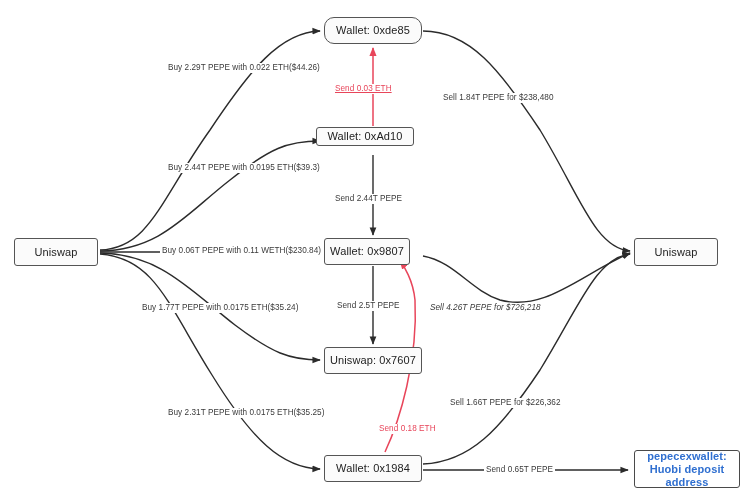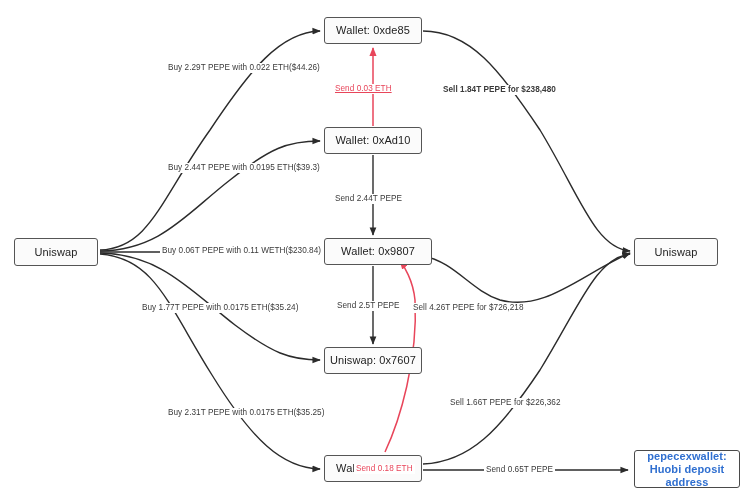--- a/index.html
+++ b/index.html
@@ -79,29 +79,29 @@
   <g fill="none" stroke="#e8455a" stroke-width="1.5">
     <path d="M 373 126 L 373 48" marker-end="url(#arrowRed)"></path>
     <path d="M 385 452 C 400 420 418 360 415 300 C 413 280 404 266 400 261" marker-end="url(#arrowRed)"></path>
   </g>
 </svg>
 
 <div class="node" style="left:14px;top:238px;width:84px;height:28px;">
   <span>Uniswap</span>
 </div>
 
-<div class="node" style="left:324px;top:17px;width:98px;height:27px;">
+<div class="node" style="left:324px;top:17px;width:98px;height:27px;border-radius:10px;">
   <span>Wallet: 0xde85</span>
 </div>
 
-<div class="node" style="left:324px;top:127px;width:98px;height:27px;">
+<div class="node" style="left:316px;top:127px;width:98px;height:19px;">
   <span>Wallet: 0xAd10</span>
 </div>
 
-<div class="node" style="left:324px;top:238px;width:108px;height:27px;">
+<div class="node" style="left:324px;top:238px;width:86px;height:27px;">
   <span>Wallet: 0x9807</span>
 </div>
 
 <div class="node" style="left:324px;top:347px;width:98px;height:27px;">
   <span>Uniswap: 0x7607</span>
 </div>
 
 <div class="node" style="left:324px;top:455px;width:98px;height:27px;">
   <span>Wallet: 0x1984</span>
 </div>
@@ -116,18 +116,18 @@
 
 <div class="edge-label" style="left:166px;top:63px;">Buy 2.29T PEPE with 0.022 ETH($44.26)</div>
 <div class="edge-label" style="left:166px;top:163px;">Buy 2.44T PEPE with 0.0195 ETH($39.3)</div>
 <div class="edge-label" style="left:160px;top:246px;">Buy 0.06T PEPE with 0.11 WETH($230.84)</div>
 <div class="edge-label" style="left:140px;top:303px;">Buy 1.77T PEPE with 0.0175 ETH($35.24)</div>
 <div class="edge-label" style="left:166px;top:408px;">Buy 2.31T PEPE with 0.0175 ETH($35.25)</div>
 
 <div class="edge-label red" style="left:333px;top:84px;text-decoration:underline;">Send 0.03 ETH</div>
 <div class="edge-label" style="left:333px;top:194px;">Send 2.44T PEPE</div>
 <div class="edge-label" style="left:335px;top:301px;">Send 2.5T PEPE</div>
-<div class="edge-label red" style="left:354px;top:424px;margin-top:40px;">Send 0.18 ETH</div>
+<div class="edge-label red" style="left:377px;top:424px;">Send 0.18 ETH</div>
 
-<div class="edge-label" style="left:441px;top:85px;font-weight:bold;">Sell 1.84T PEPE for $238,480</div>
-<div class="edge-label" style="left:411px;top:303px;">Sell 4.26T PEPE for $726,218</div>
+<div class="edge-label" style="left:441px;top:93px;">Sell 1.84T PEPE for $238,480</div>
+<div class="edge-label" style="left:428px;top:303px;font-style:italic;">Sell 4.26T PEPE for $726,218</div>
 <div class="edge-label" style="left:448px;top:398px;">Sell 1.66T PEPE for $226,362</div>
 <div class="edge-label" style="left:484px;top:465px;">Send 0.65T PEPE</div>
 
 </body></html>

